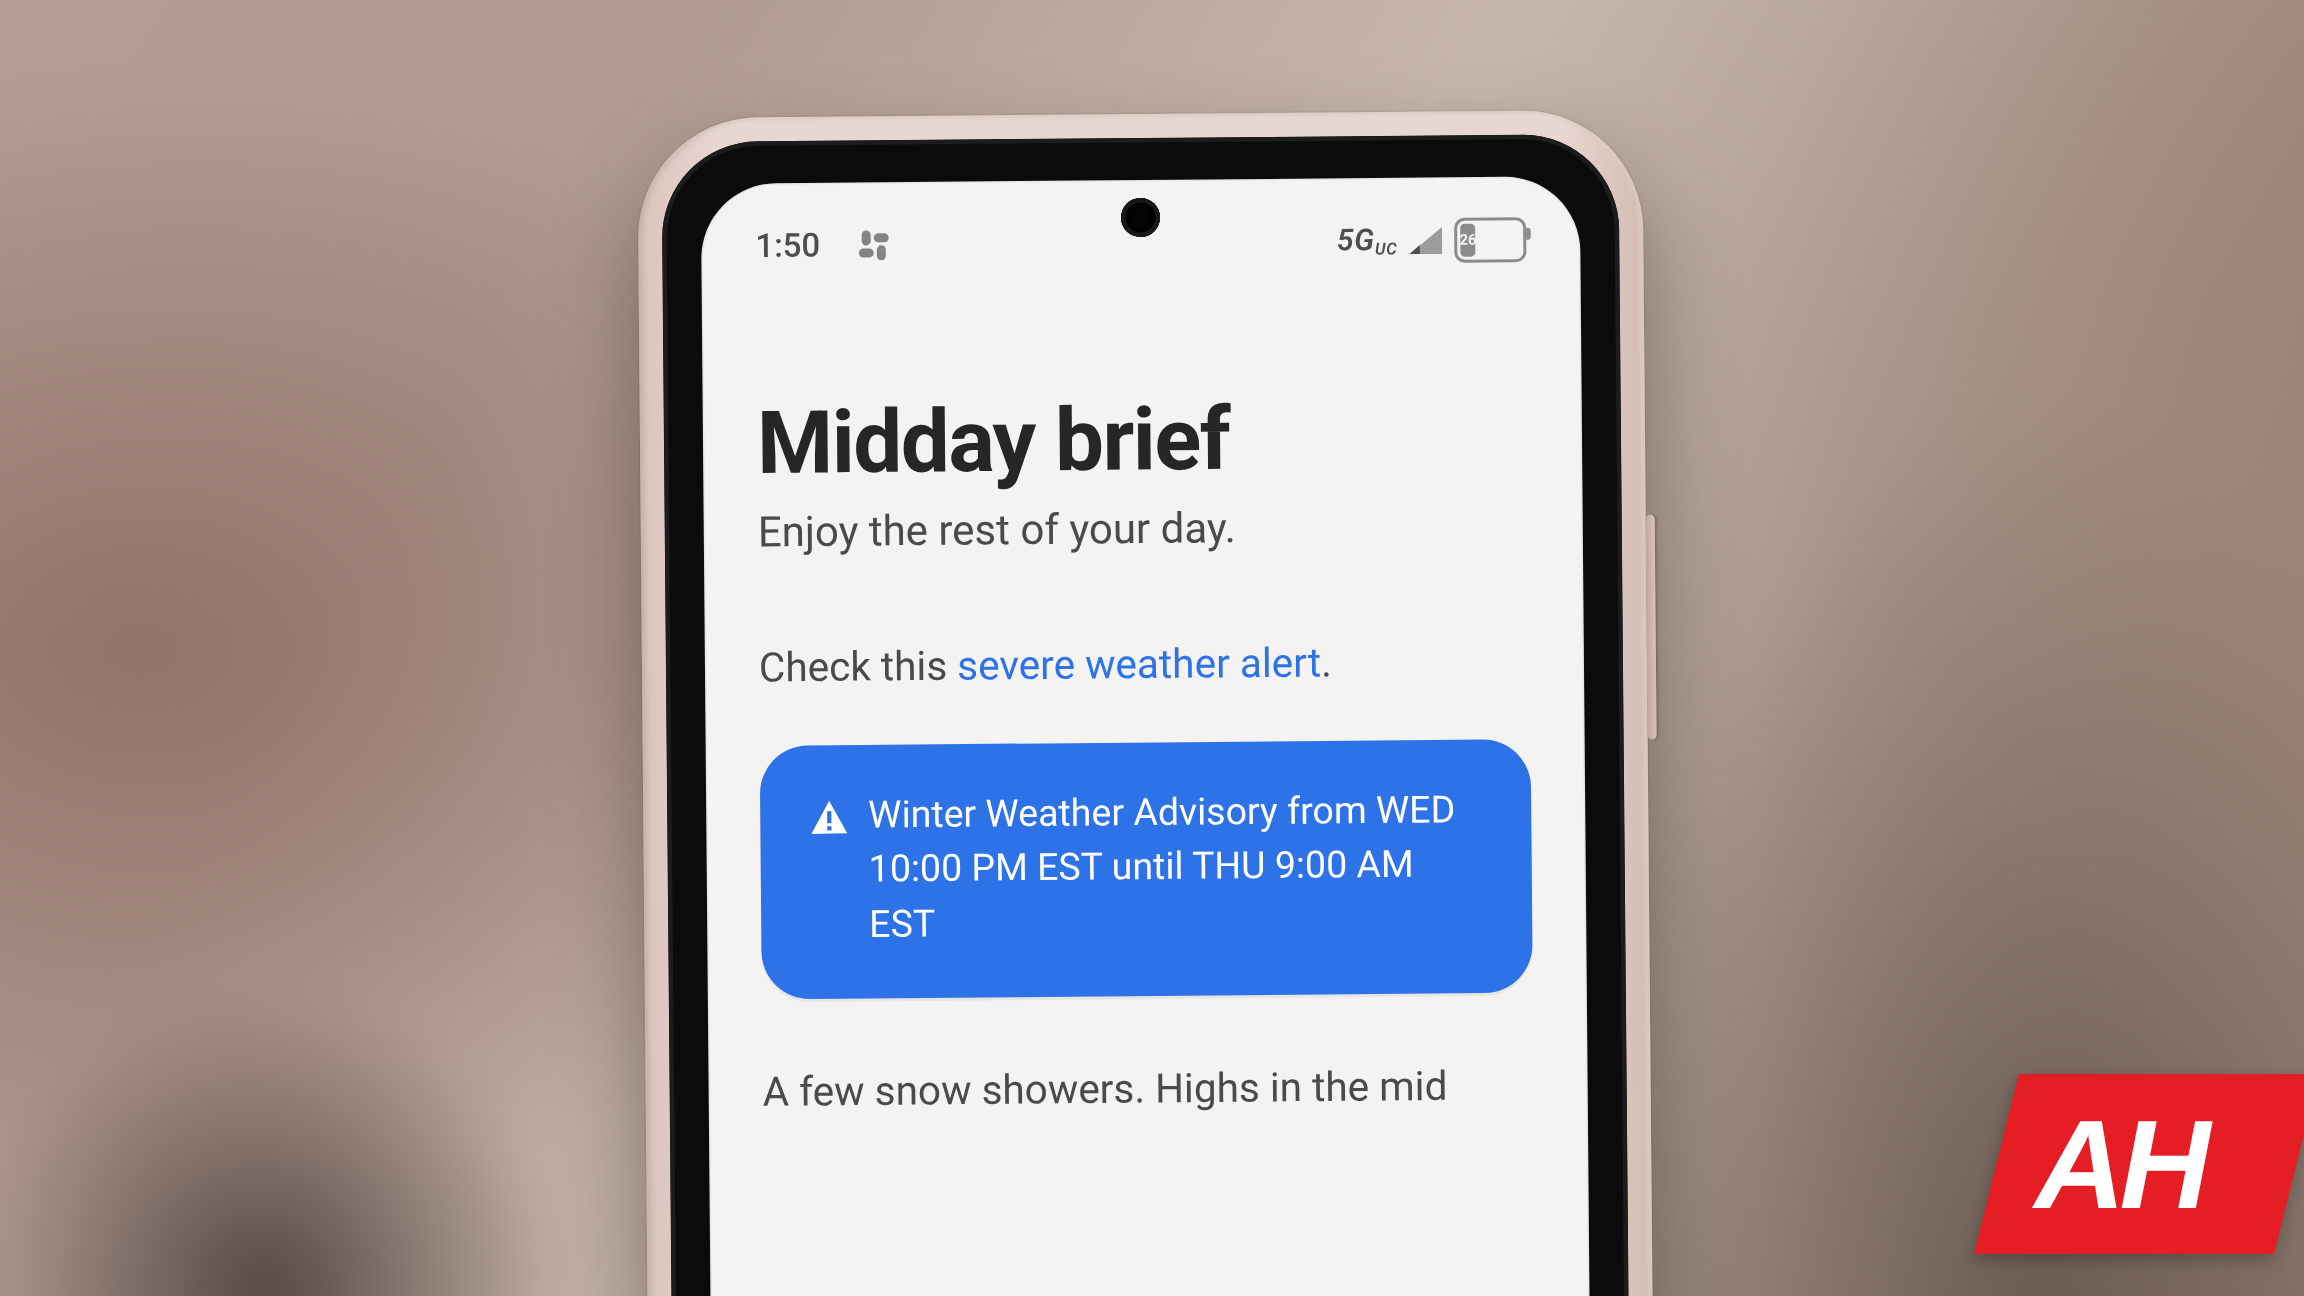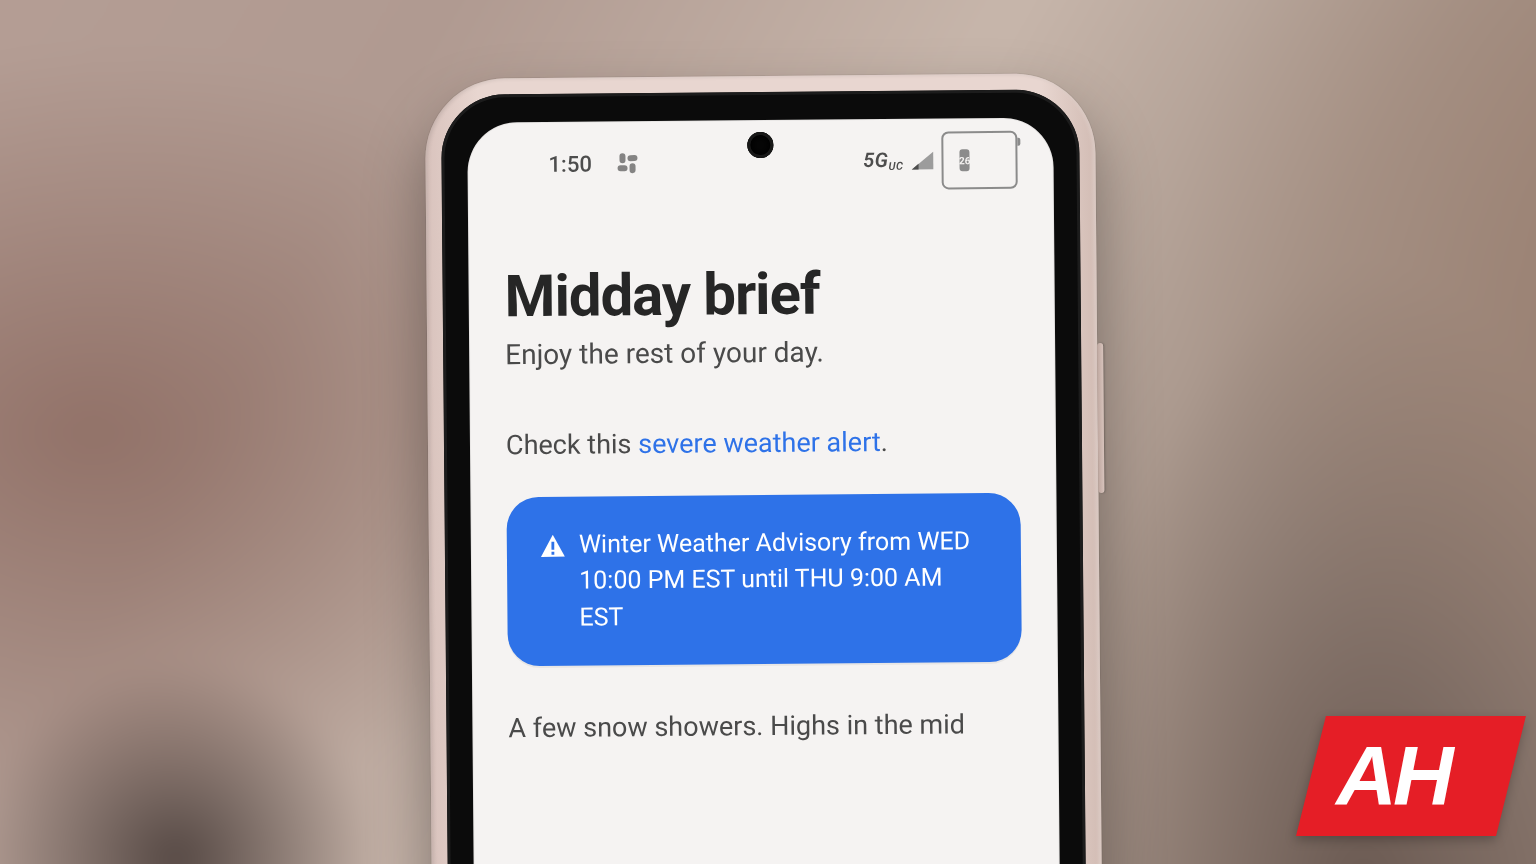--- a/index.html
+++ b/index.html
@@ -91,21 +91,20 @@
     justify-content: space-between;
     align-items: center;
     color: #4d4d4d;
     font-size: 22px;
     font-weight: 500;
   }
   .status-left {
     display: flex;
     align-items: center;
     gap: 26px;
-    margin-left: 45px;
   }
   .slack-icon {
     width: 20px; height: 20px;
     position: relative;
     opacity: 0.7;
   }
   .slack-icon::before,
   .slack-icon::after,
   .slack-icon span::before,
   .slack-icon span::after {
@@ -126,21 +125,21 @@
     font-size: 20px;
   }
   .net-label { letter-spacing: 0.5px; font-weight:600;font-style:italic;}
   .net-label .uc { font-size: 0.55em; vertical-align: sub; position:relative; top:-2px;}
   .signal-icon svg { display:block; }
   .battery {
     display:flex; align-items:center;
     width:40px; height:22px;
     border:2.5px solid #8b8b8b;
     border-radius:7px;
-    padding:16px;
+    padding:2px;
     position: relative;
   }
   .battery::after{
     content:"";
     position:absolute; right:-5px; top:5px;
     width:3px; height:8px;
     background:#8b8b8b;
     border-radius:0 2px 2px 0;
   }
   .battery-fill{
@@ -201,21 +200,21 @@
   .forecast {
     margin-top: 44px;
     font-size: 27px;
     color: #4a4a4a;
     line-height: 1.4;
   }
 
   
   .ah-logo {
     position: absolute;
-    right: 40px;
+    right: 20px;
     bottom: 28px;
     width: 200px;
     height: 120px;
     transform: none;
   }
   .ah-bg {
     position: absolute;
     inset: 0;
     background: #e51e26;
     transform: skewX(-14deg);

